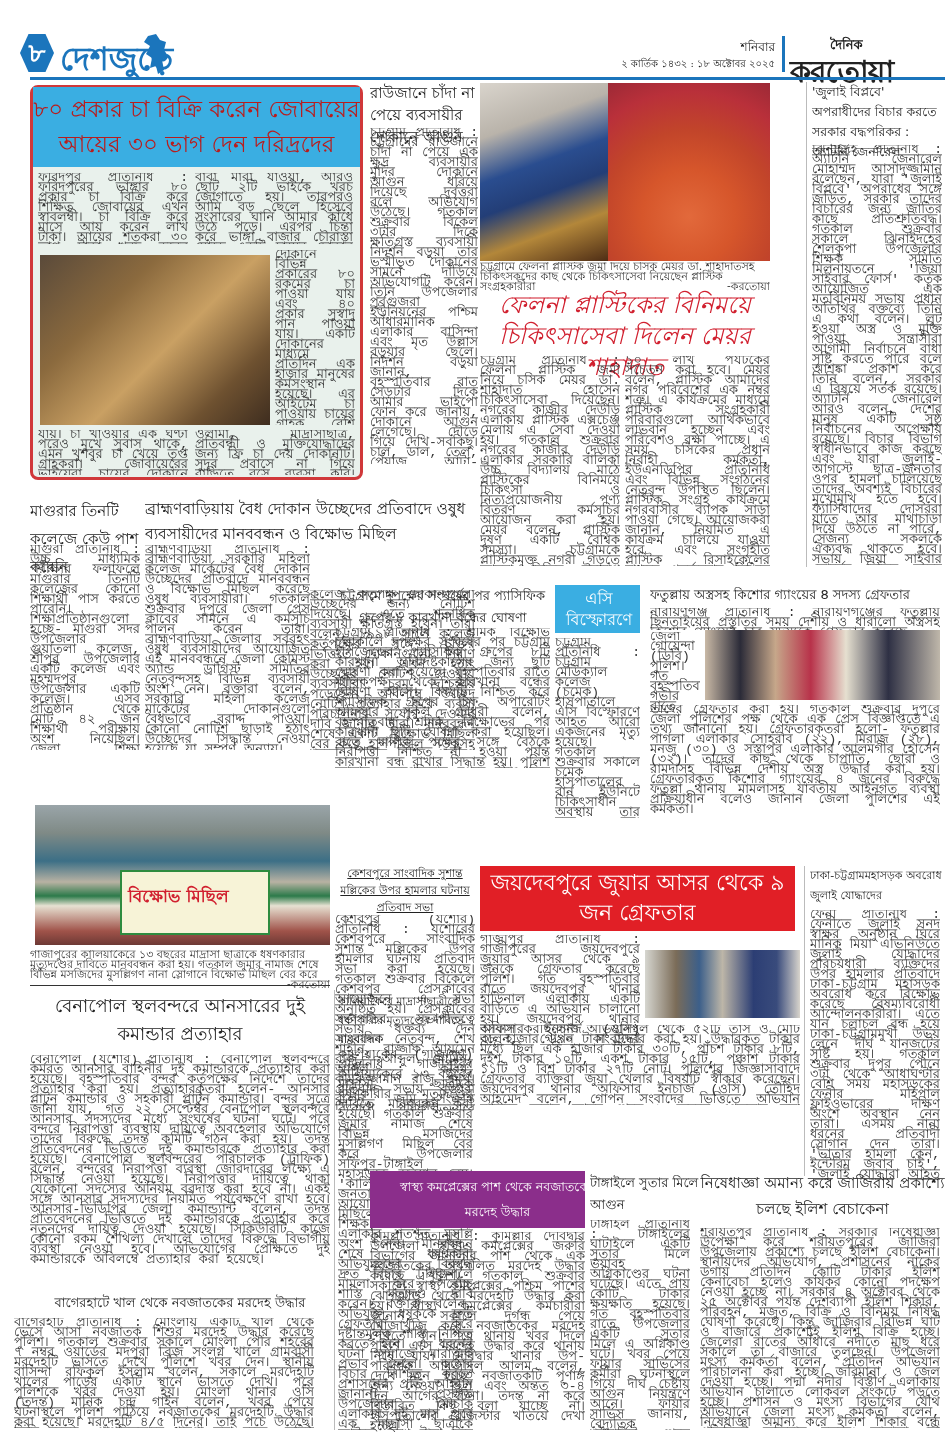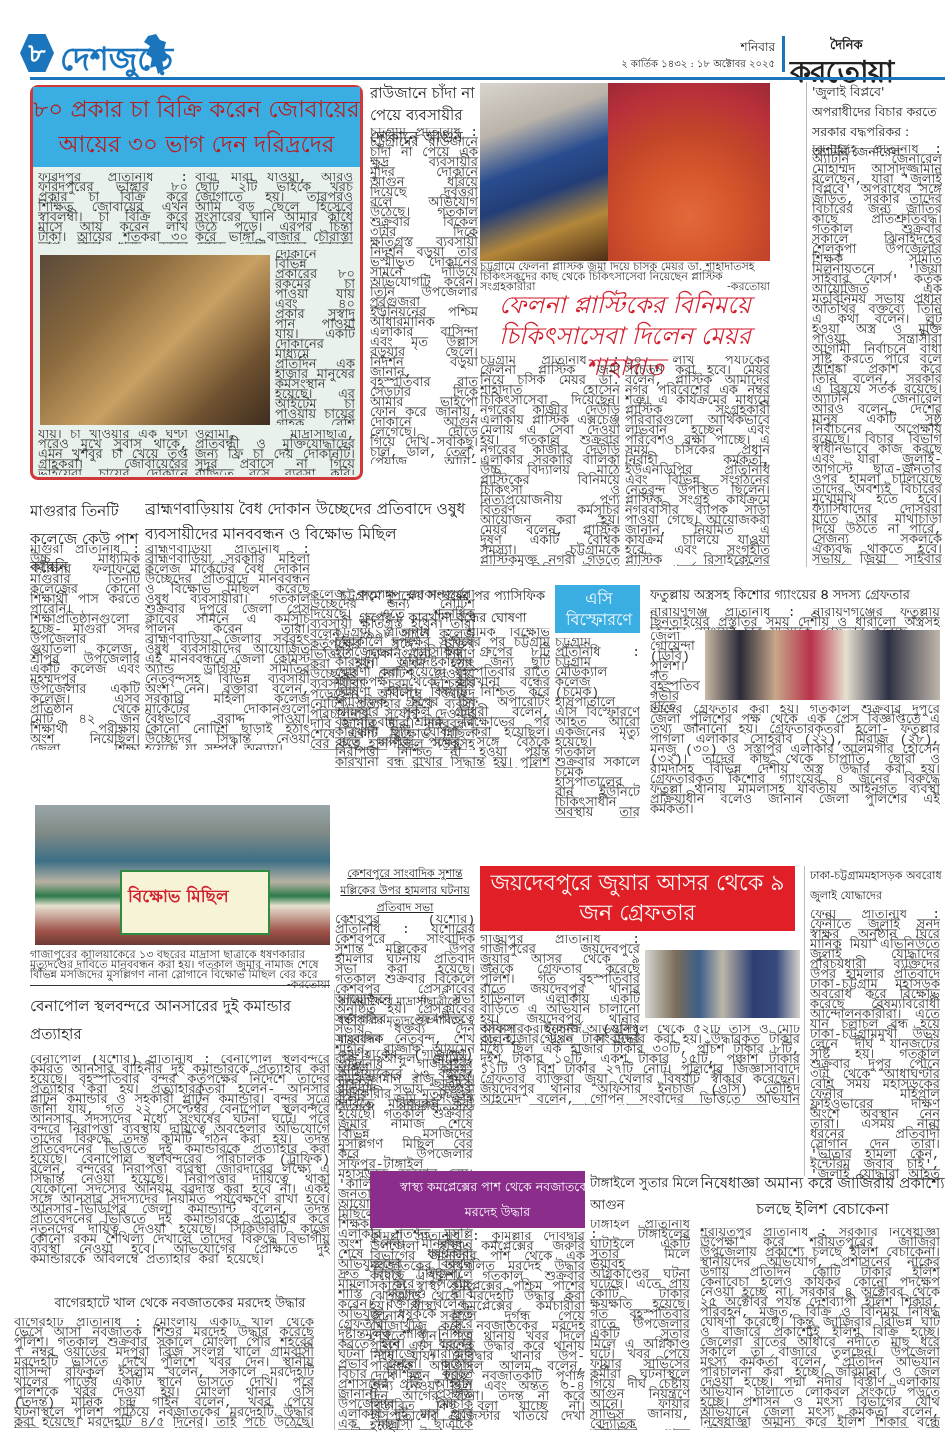--- a/index.html
+++ b/index.html
@@ -91,21 +91,21 @@
   #joy-col1 { left: 480px; top: 935px; width: 160px; height: 110px; }
   #joy-photo { left: 645px; top: 950px; width: 155px; height: 68px; background: linear-gradient(90deg,#d6d6d0 0%,#7b6c58 20%,#3c5f8a 35%,#bdb6a8 50%,#2c3e74 70%,#394b7c 85%,#d8d4cc 100%); }
   #joy-body { left: 480px; top: 1025px; width: 320px; height: 80px; }
 
   
   #dhaka-headline { left: 810px; top: 866px; width: 135px; font-size: 11px; line-height: 20px; }
   #dhaka-body { left: 810px; top: 910px; width: 130px; height: 270px; }
 
   
   #benapole-rule { left: 30px; top: 985px; width: 300px; height: 1px; }
-  #benapole-headline { left: 30px; top: 992px; width: 300px; font-size: 15px; line-height: 28px; }
+  #benapole-headline { left: 30px; top: 992px; width: 300px; text-align: center; font-size: 18px; line-height: 28px; }
   #benapole-body { left: 30px; top: 1055px; width: 300px; height: 230px; }
 
   
   #bagerhat-headline { left: 30px; top: 1293px; width: 300px; text-align: center; font-size: 13px; line-height: 20px; }
   #bagerhat-body { left: 14px; top: 1318px; width: 300px; height: 110px; }
 
   
   #kaliakair-headline { left: 338px; top: 992px; width: 135px; font-size: 11px; line-height: 19px; }
   #kaliakair-body { left: 338px; top: 1050px; width: 135px; height: 380px; }
 

